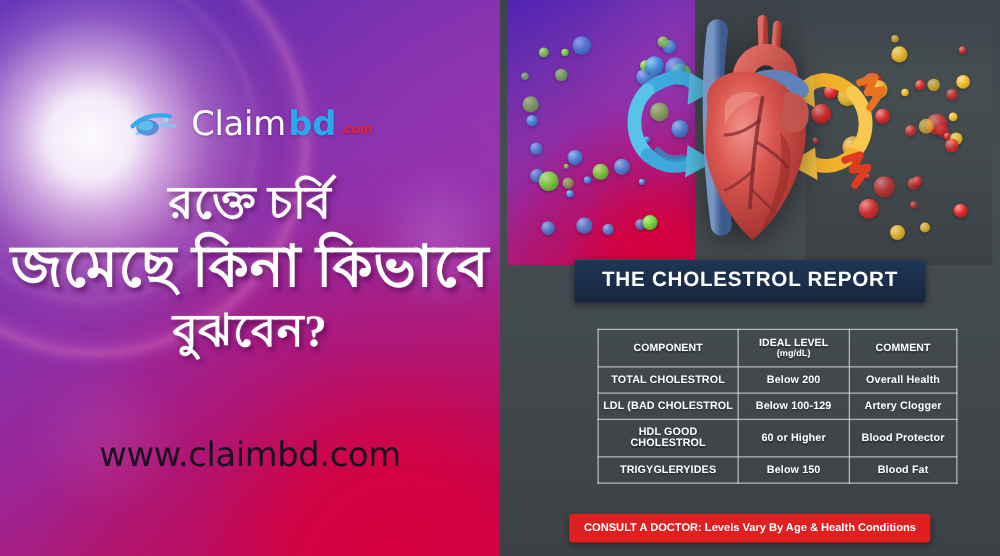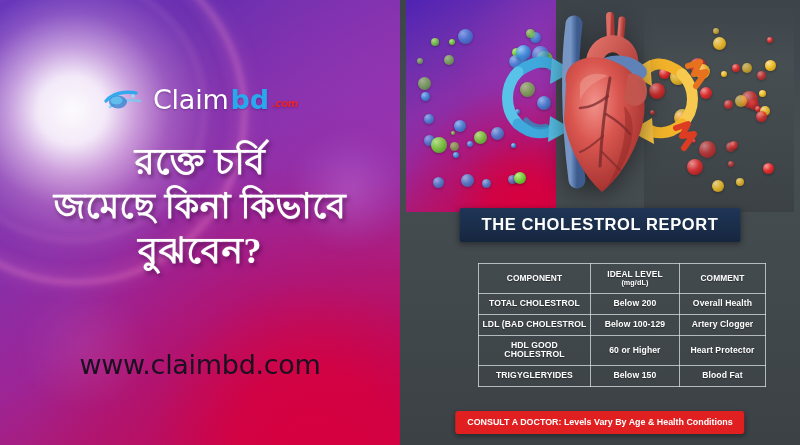--- a/index.html
+++ b/index.html
@@ -62,21 +62,21 @@
   
   .headline{
     position:absolute;left:0;right:0;top:140px;text-align:center;
     font-family:"Liberation Serif", serif;
     color:#ffffff;font-weight:700;line-height:1.26;
     font-size:36px;letter-spacing:0.5px;
     text-shadow:2px 3px 4px rgba(60,0,60,0.55), 0 0 2px rgba(255,255,255,0.25);
     padding:0 8px;
   }
   .headline .hl-line{display:block;}
-  .headline .hl-line.l2{font-size:35px;}
+  .headline .hl-line.l2{font-size:46px;}
 
   .site-url{
     position:absolute;left:0;right:0;top:349px;text-align:center;
     font-size:27px;color:#1a1020;font-family:"DejaVu Sans", sans-serif;
     letter-spacing:-0.3px;
   }
 
   
   .right{
     position:relative;width:400px;height:445px;overflow:hidden;
@@ -354,21 +354,21 @@
             <td class="c">Overall Health</td>
           </tr>
           <tr>
             <td>LDL (BAD CHOLESTROL</td>
             <td class="v">Below 100-129</td>
             <td class="c">Artery Clogger</td>
           </tr>
           <tr>
             <td>HDL GOOD CHOLESTROL</td>
             <td class="v">60 or Higher</td>
-            <td class="c">Heart Protector</td>
+            <td class="c">Blood Protector</td>
           </tr>
           <tr>
             <td>TRIGYGLERYIDES</td>
             <td class="v">Below 150</td>
             <td class="c">Blood Fat</td>
           </tr>
         </tbody>
       </table>
     </div>
 

